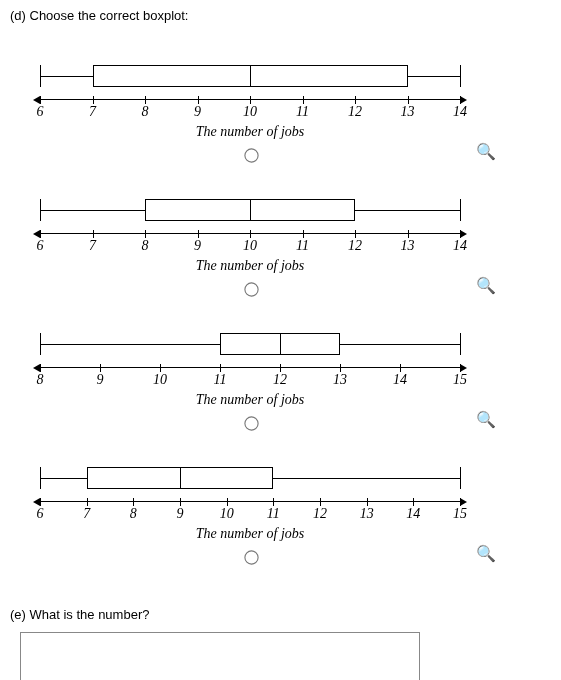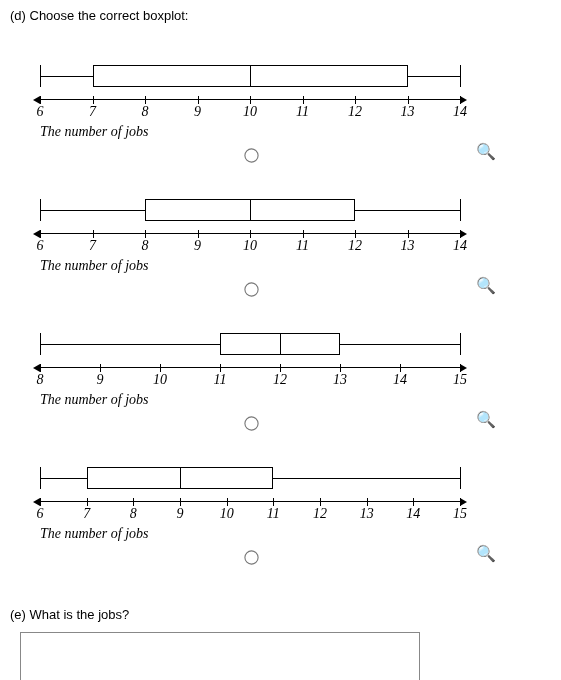--- a/index.html
+++ b/index.html
@@ -83,21 +83,21 @@
     margin-top: 4px;
     font-family: 'Times New Roman', serif;
     font-style: italic;
     font-size: 14px;
   }
   .tick-label {
     position: absolute;
     transform: translateX(-50%);
   }
   .axis-title {
-    text-align: left;
+    text-align: center;
     font-family: 'Times New Roman', serif;
     font-style: italic;
     font-size: 14px;
     margin-top: 2px;
   }
   .radio-row {
     text-align: center;
     margin-top: 6px;
   }
   .radio-row input {
@@ -284,17 +284,17 @@
           <span class="tick-label" style="left: 88.8889%;">14</span>
           <span class="tick-label" style="left: 100%;">15</span>
         </div>
         <div class="axis-title">The number of jobs</div>
         <div class="radio-row"><input type="radio" name="boxplot-choice" style=""></div>
       </div>
       <span class="zoom-btn">🔍</span>
     </div>
   </div>
 
-<div class="question-e">(e) What is the jobs?</div>
+<div class="question-e">(e) What is the number?</div>
 <textarea class="answerbox" value="" style=""></textarea>
 
 
 
 
 </body></html>

